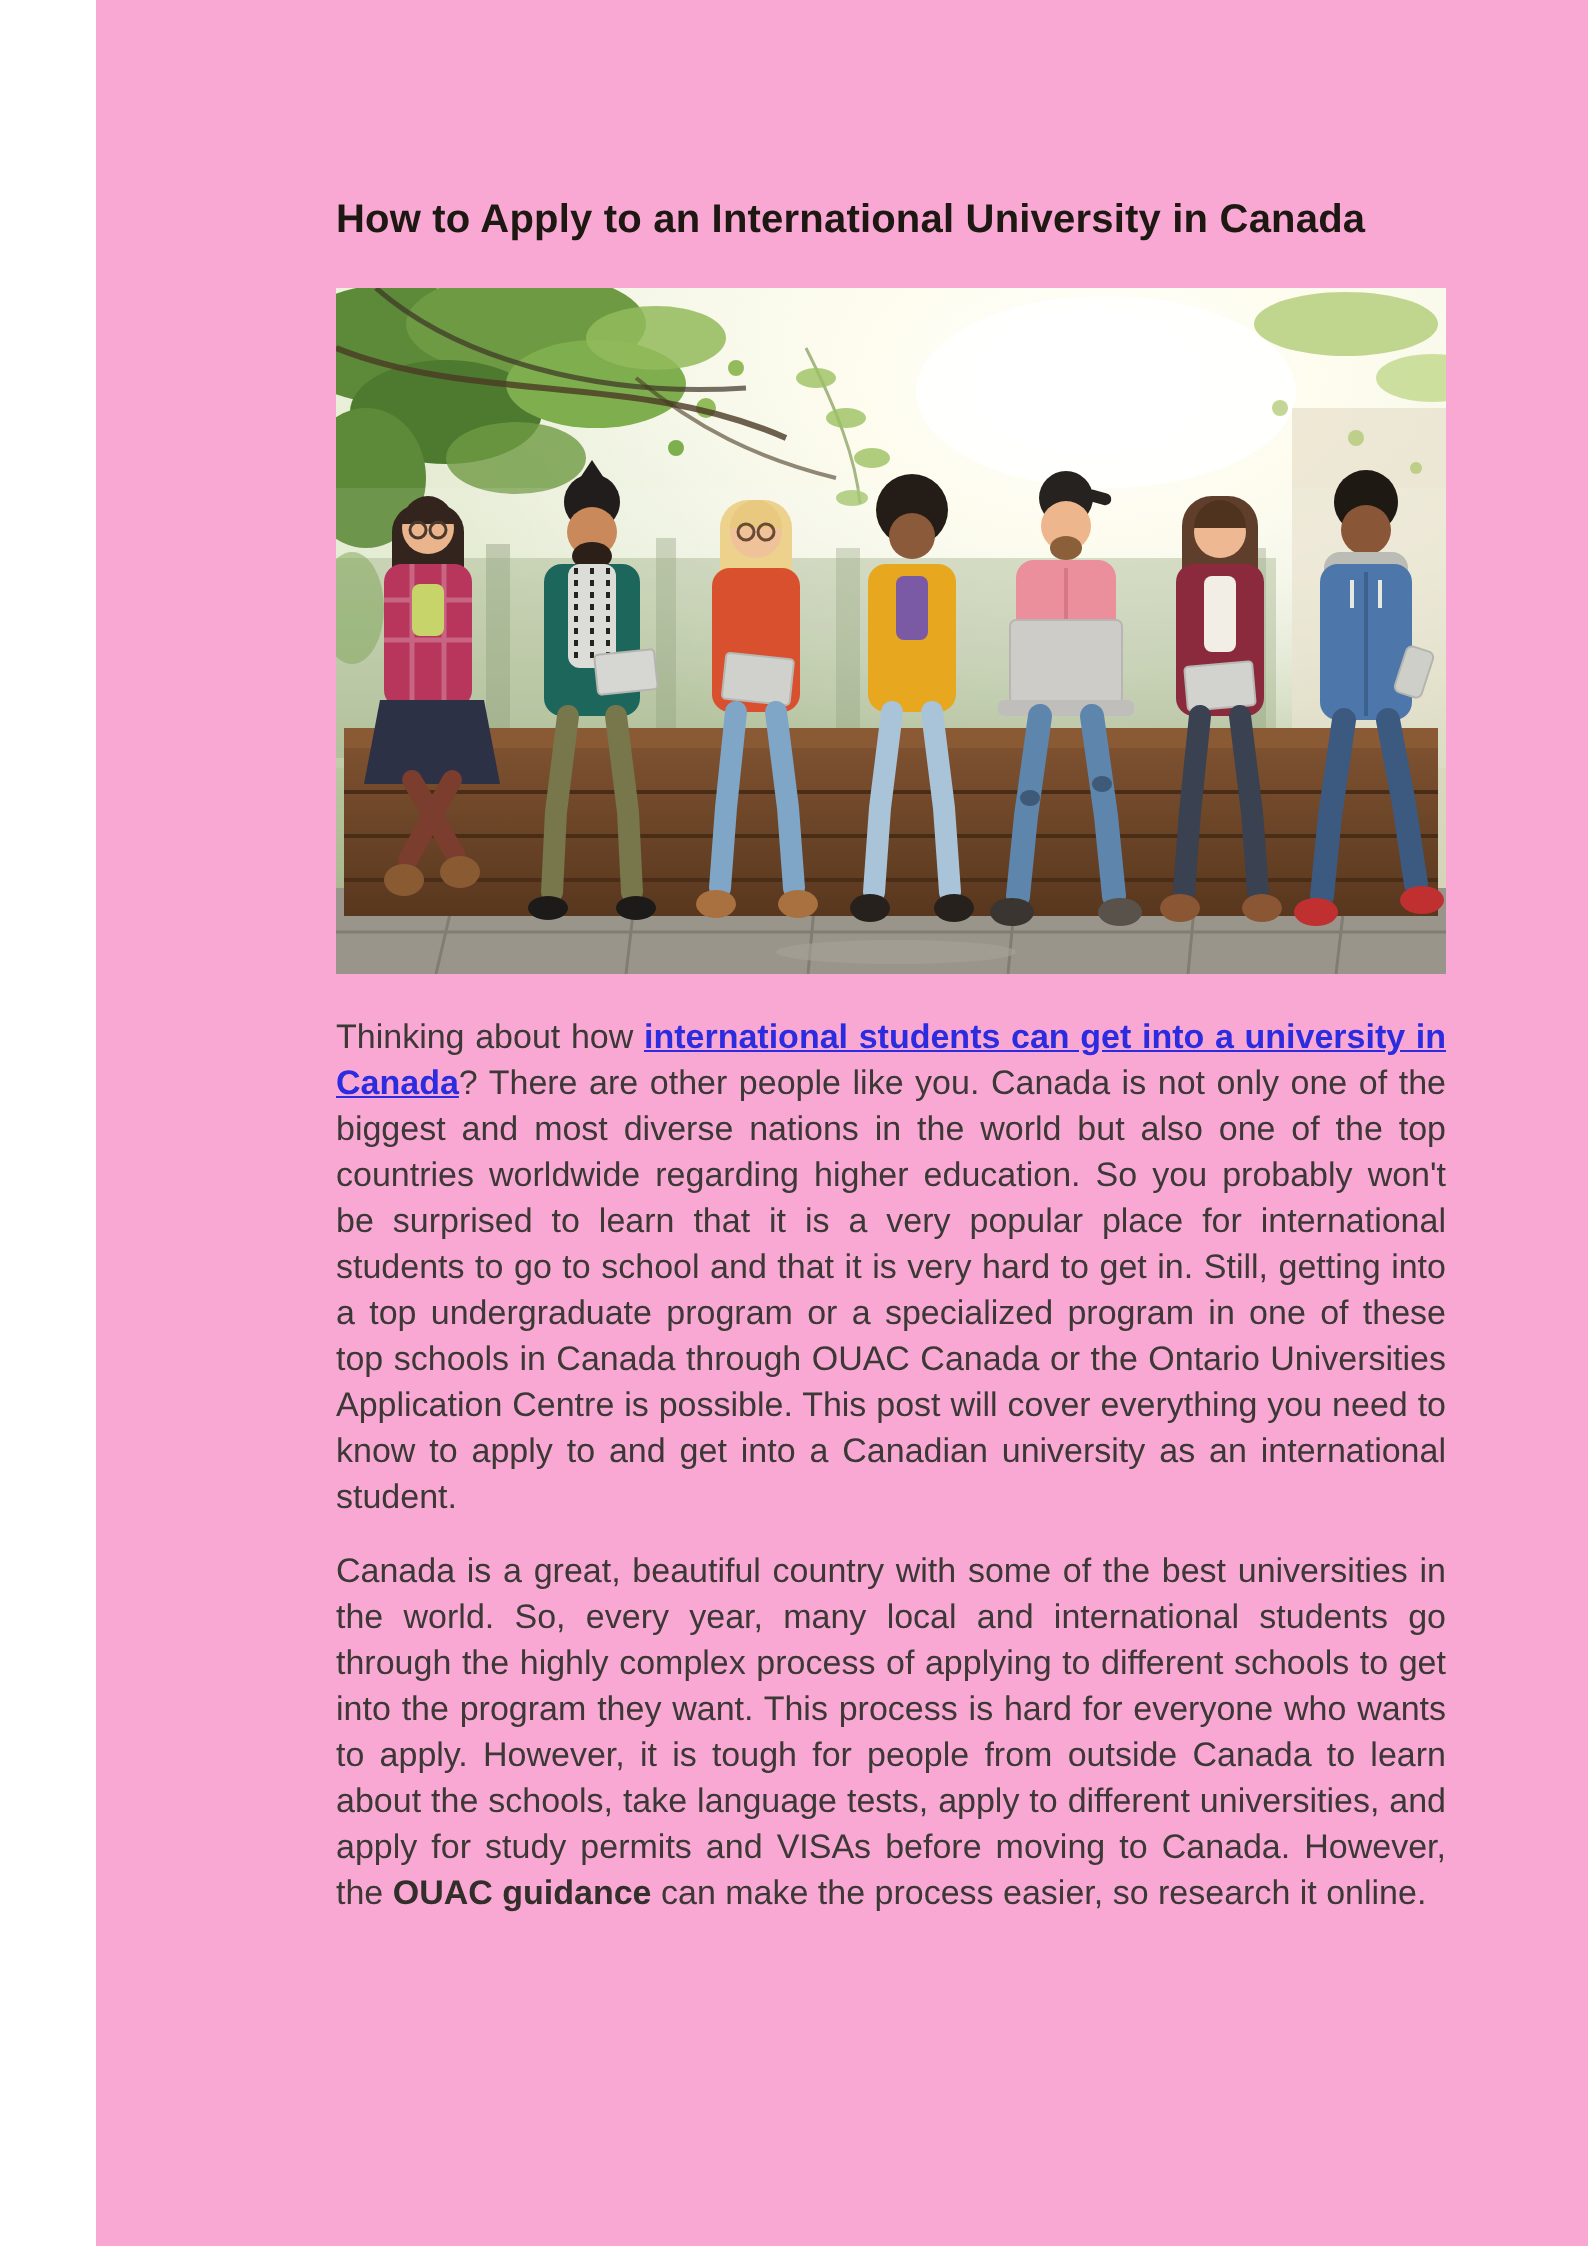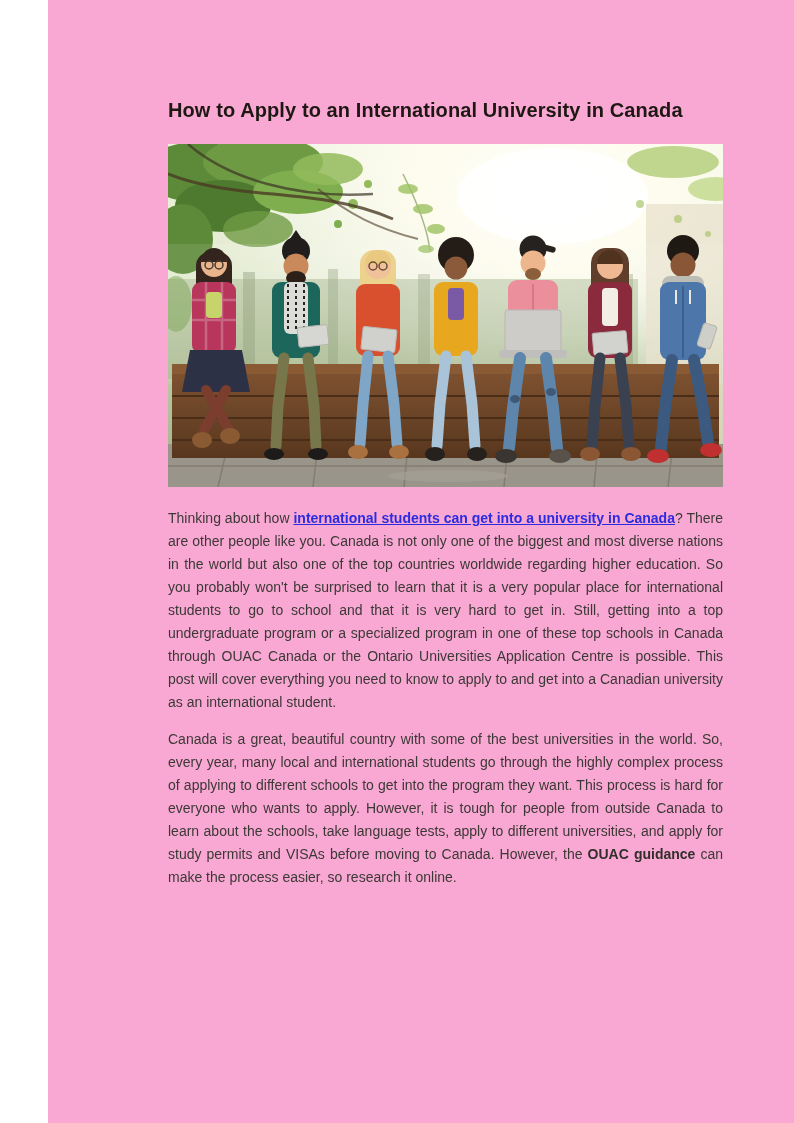--- a/index.html
+++ b/index.html
@@ -28,21 +28,21 @@
   }
   .hero{
     margin:0 0 20px 0;
     width:555px;
     height:343px;
     display:block;
   }
   .hero svg{display:block;}
   .body-text{
     margin:0 0 14px 0;
-    font-size:14px;
+    font-size:17px;
     line-height:23px;
     text-align:justify;
     color:#3c3835;
   }
   a.inline-link{cursor:pointer;}
   .blue-link{
     color:#2b2bdf;
     font-weight:bold;
     text-decoration:underline;
   }

